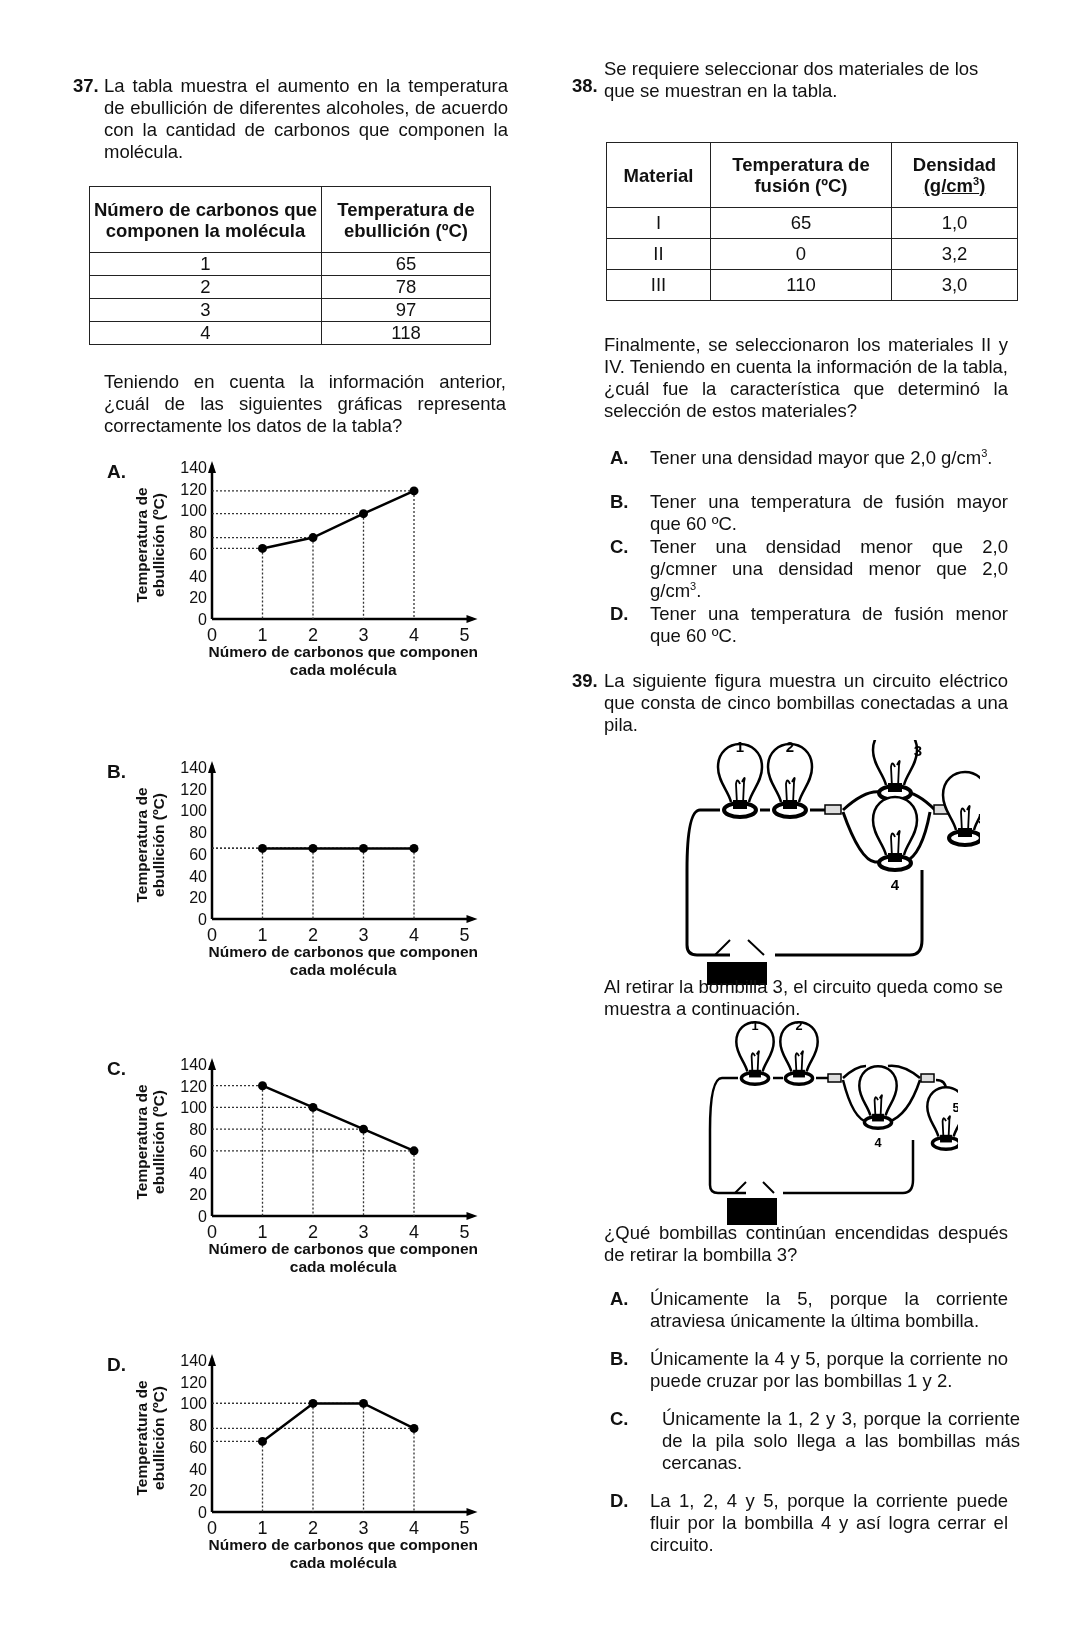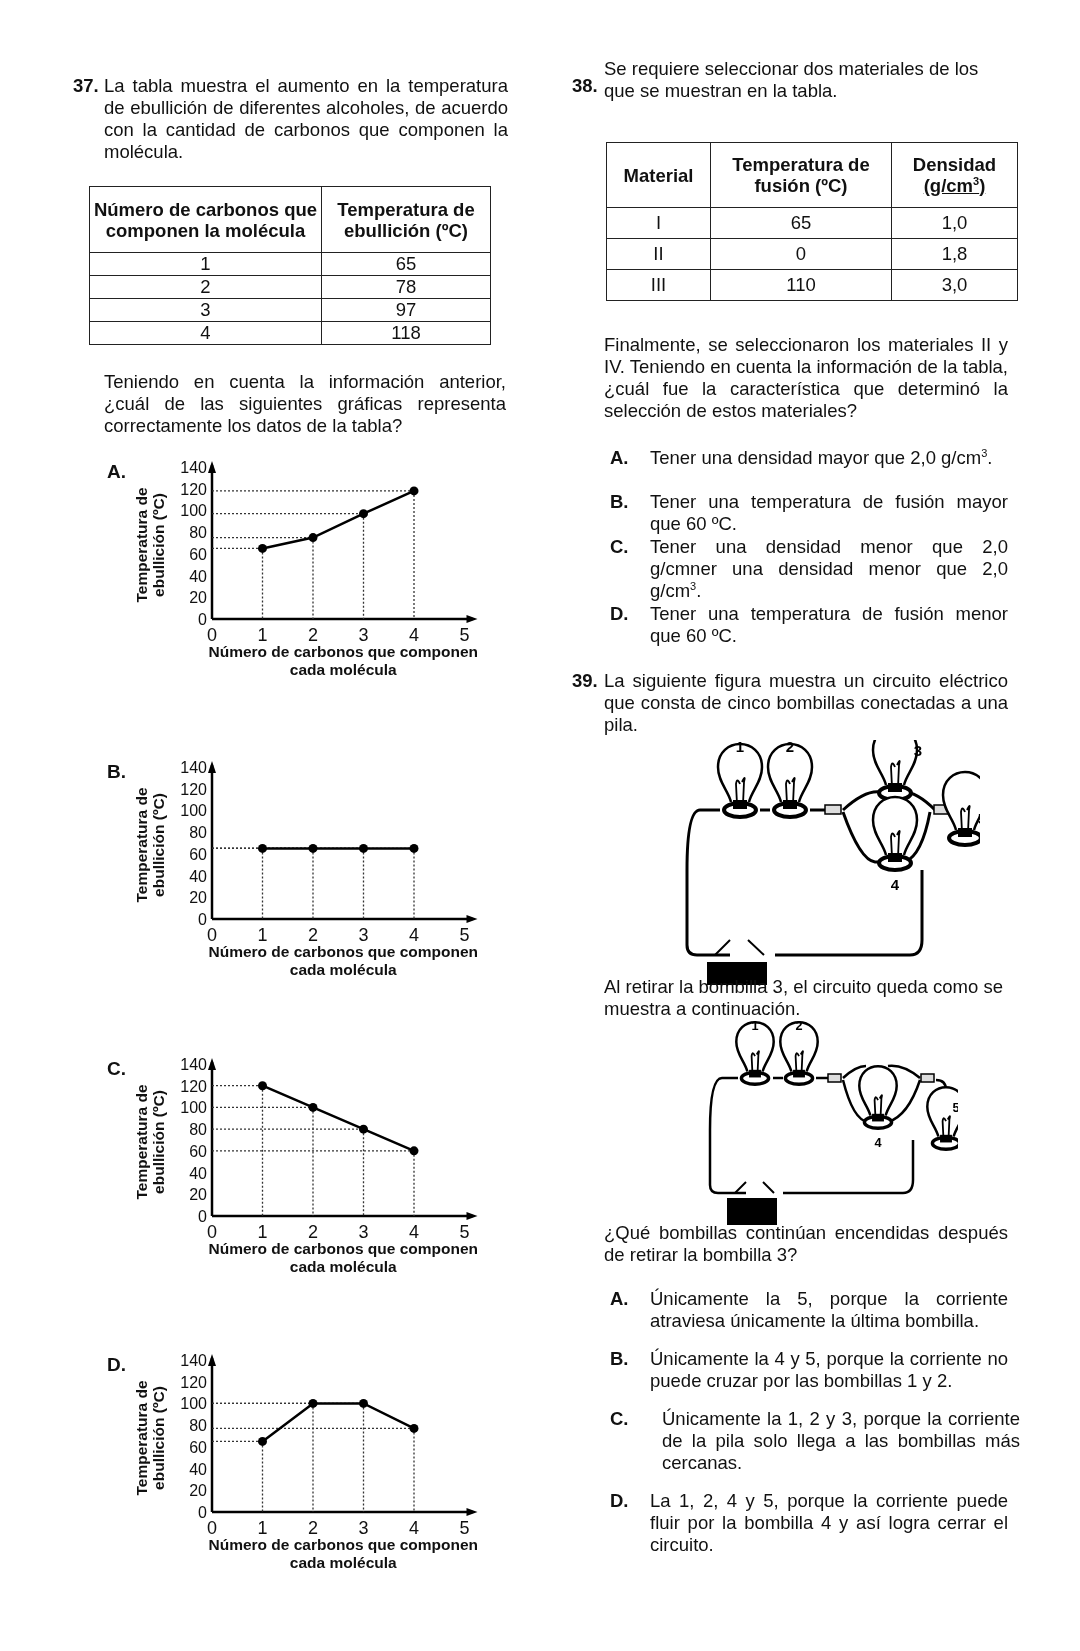--- a/index.html
+++ b/index.html
@@ -225,21 +225,21 @@
     </th>
   </tr>
   <tr style="height:31px;">
     <td>I</td>
     <td>65</td>
     <td>1,0</td>
   </tr>
   <tr style="height:31px;">
     <td>II</td>
     <td>0</td>
-    <td>1,8</td>
+    <td>3,2</td>
   </tr>
   <tr style="height:31px;">
     <td>III</td>
     <td>110</td>
     <td>3,0</td>
   </tr>
 </tbody>
   </table>
 
 <div class="para" style="left:604px; top:334px; width:404px;">Finalmente, se seleccionaron los materiales II y IV. Teniendo en cuenta la información de la tabla, ¿cuál fue la característica que determinó la selección de estos materiales?</div>

